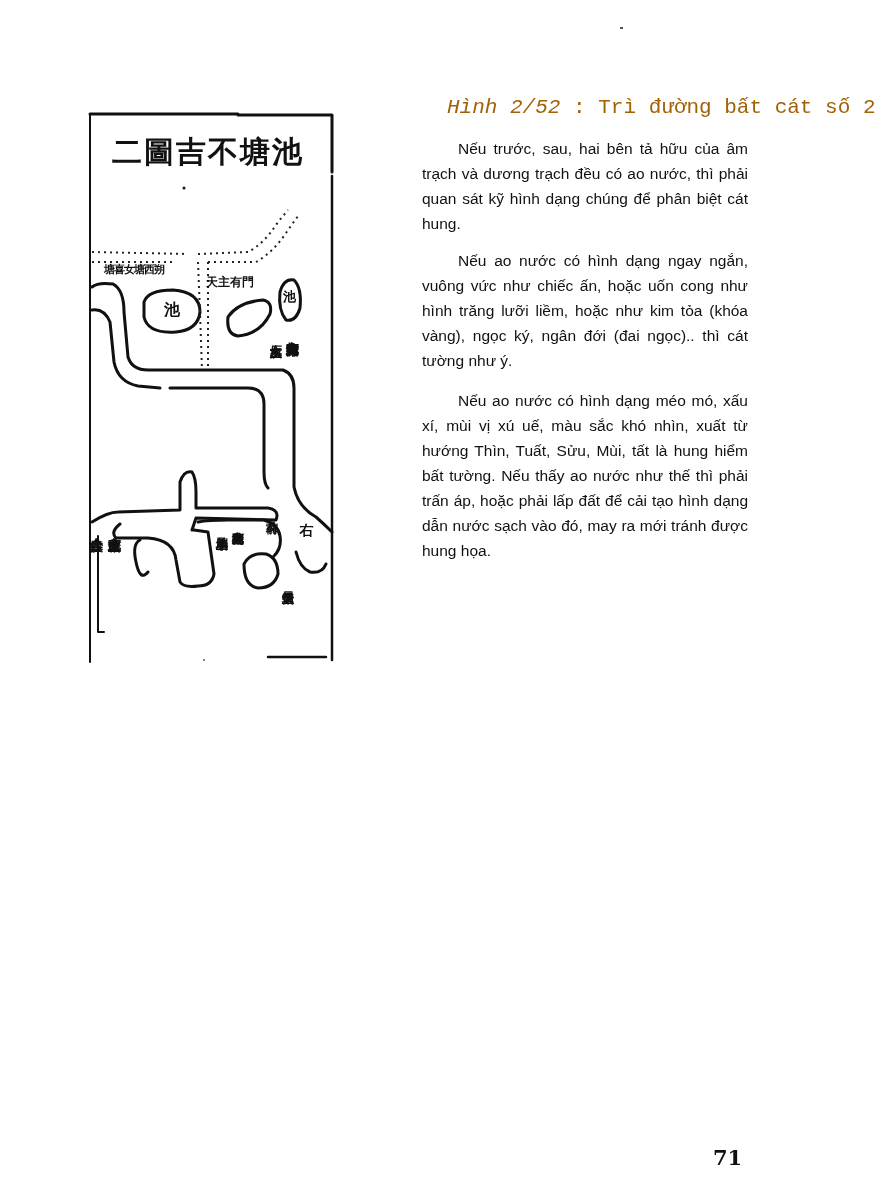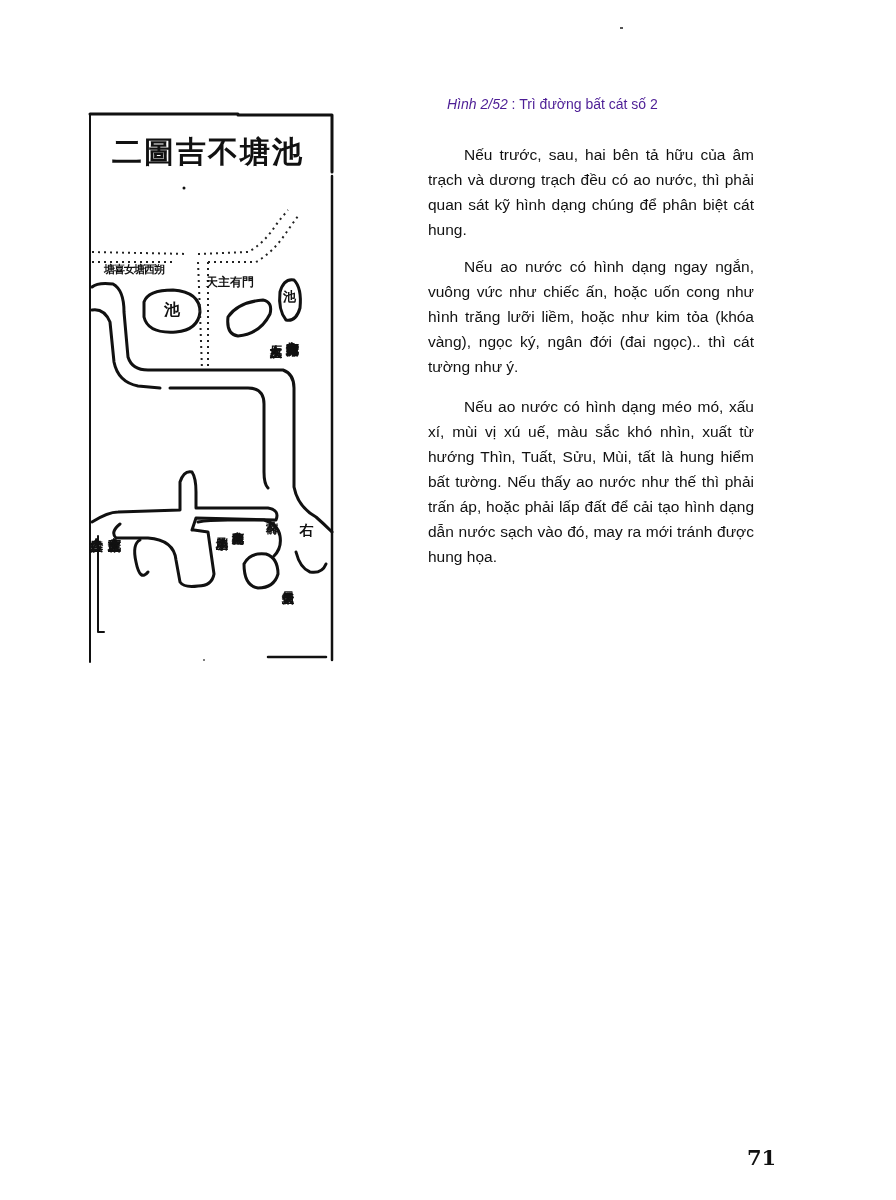--- a/index.html
+++ b/index.html
@@ -7,27 +7,27 @@
   .page { position: absolute; inset: 0; background: #fff; }
   .speck { position: absolute; left: 620px; top: 27px; width: 3px; height: 2px; background: #555; }
 
   
   .figure { position: absolute; left: 88px; top: 112px; width: 246px; height: 552px; }
   .figure svg { position: absolute; left: 0; top: 0; }
   .fig-title { position: absolute; left: 24px; top: 20px; font-family: "DejaVu Serif", serif; font-weight: bold; font-size: 30px; letter-spacing: 2px; color: #111; white-space: nowrap; }
   .vtext { position: absolute; writing-mode: vertical-rl; font-family: "DejaVu Serif", serif; font-weight: bold; color: #111; line-height: 1; }
 
   
-  .caption { position: absolute; left: 447px; top: 96px; font-family: Liberation Sans, sans-serif; font-size: 14px; color: #4c1d95; white-space: nowrap; }
+  .caption { position: absolute; left: 447px; top: 96px; font-family: Liberation Mono, monospace; font-size: 21px; color: #a16207; white-space: nowrap; }
   .caption .fig-no { font-style: italic; }
-  .para { position: absolute; left: 410px; width: 326px; font-family: "Liberation Sans", sans-serif; font-size: 15.5px; line-height: 25px; text-align: justify; text-indent: 36px; color: #111; margin: 18px; }
+  .para { position: absolute; left: 410px; width: 326px; font-family: "Liberation Sans", sans-serif; font-size: 15.5px; line-height: 25px; text-align: justify; text-indent: 36px; color: #111; margin: 12px; }
   .p1 { top: 124px; }
   .p2 { top: 236px; }
   .p3 { top: 376px; }
-  .page-number { position: absolute; left: 747px; top: 1145px; font-family: "DejaVu Serif", serif; font-weight: bold; font-size: 21px; color: #111; }
+  .page-number { position: absolute; left: 713px; top: 1145px; font-family: "DejaVu Serif", serif; font-weight: bold; font-size: 21px; color: #111; }
 </style>
 </head>
 <body>
 
 <div class="page">
   <div class="speck"></div>
 
   <div class="figure">
     <svg width="246" height="552" viewBox="0 0 246 552">
       <g fill="none" stroke="#111" stroke-width="3" stroke-linecap="round" stroke-linejoin="round">

